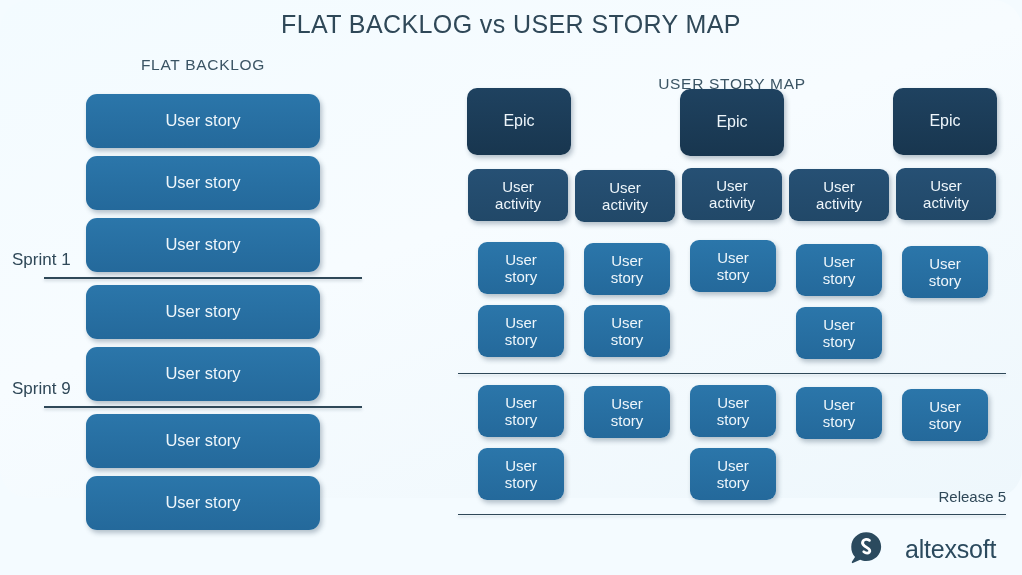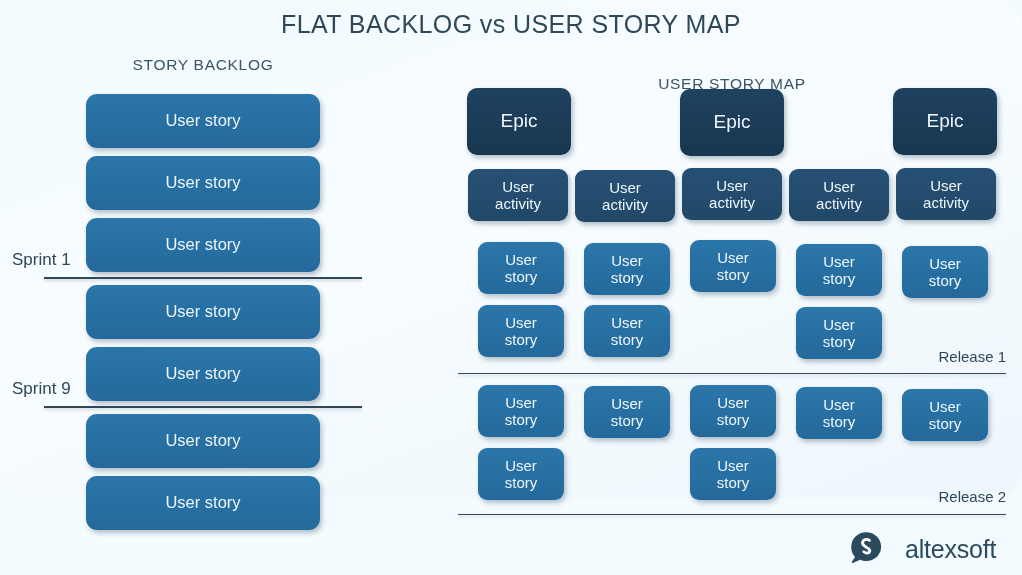--- a/index.html
+++ b/index.html
@@ -78,21 +78,21 @@
     width: 234px;
     height: 54px;
     font-size: 16.5px;
     border-radius: 11px;
   }
 
   
   .epic-card {
     width: 104px;
     height: 67px;
-    font-size: 19px;
+    font-size: 16px;
     border-radius: 10px;
   }
   .activity-card {
     width: 100px;
     height: 52px;
     font-size: 15px;
     border-radius: 9px;
   }
   .story-card {
     width: 86px;
@@ -149,21 +149,21 @@
     line-height: 1;
   }
 </style>
 </head>
 <body>
 
 <div id="stage">
 
   <div class="main-title">FLAT BACKLOG vs USER STORY MAP</div>
 
-  <div class="col-title" id="flat-title">STORY BACKLOG</div>
+  <div class="col-title" id="flat-title">FLAT BACKLOG</div>
   <div class="col-title" id="map-title">USER STORY MAP</div>
 
   <div class="card card-blue backlog-card" style="top:94px">User story</div>
   <div class="card card-blue backlog-card" style="top:156px">User story</div>
   <div class="card card-blue backlog-card" style="top:218px">User story</div>
   <div class="card card-blue backlog-card" style="top:285px">User story</div>
   <div class="card card-blue backlog-card" style="top:347px">User story</div>
   <div class="card card-blue backlog-card" style="top:414px">User story</div>
   <div class="card card-blue backlog-card" style="top:476px">User story</div>
 
@@ -251,21 +251,20 @@
         <span>story</span>
       </div>
   </div>
   <div class="card card-blue story-card" style="left:796px; top:307px">
     <div>
         <span>User</span>
         <span>story</span>
       </div>
   </div>
 
-  <div class="release-label" style="left:856px; top:348px; width:150px">Release 1</div>
   <div class="divider release-line" style="top:373px"></div>
 
   <div class="card card-blue story-card" style="left:478px; top:385px">
     <div>
         <span>User</span>
         <span>story</span>
       </div>
   </div>
   <div class="card card-blue story-card" style="left:584px; top:386px">
     <div>
@@ -298,21 +297,21 @@
         <span>story</span>
       </div>
   </div>
   <div class="card card-blue story-card" style="left:690px; top:448px">
     <div>
         <span>User</span>
         <span>story</span>
       </div>
   </div>
 
-  <div class="release-label" style="left:856px; top:488px; width:150px">Release 2</div>
+  <div class="release-label" style="left:856px; top:488px; width:150px">Release 5</div>
   <div class="divider release-line" style="top:514px"></div>
 
   <div id="logo">
     <svg class="mark" viewBox="0 0 40 40" aria-hidden="true">
       <path d="M18 1.5 C27.2 1.5 34.6 8.6 34.6 17.4 C34.6 26.2 27.2 33.3 18 33.3 C15.6 33.3 13.3 32.8 11.3 31.9 L3.2 35.6 C2.4 36 1.6 35.1 2.1 34.3 L5.6 28.8 C2.5 25.8 1.4 21.8 1.4 17.4 C1.4 8.6 8.8 1.5 18 1.5 Z" fill="#2b4a5e"></path>
       <path d="M21.6 10.4 C19.2 8.7 16.0 9.0 14.6 11.0 C13.3 12.9 14.0 15.1 16.3 16.8 C18.9 18.7 21.3 19.7 21.9 21.4 C22.5 23.1 21.0 24.6 19.0 24.6 C17.6 24.6 16.4 24.0 15.3 23.0" fill="none" stroke="#ffffff" stroke-width="3.1" stroke-linecap="round"></path>
     </svg>
     <div class="wordmark">altexsoft</div>
   </div>
 

